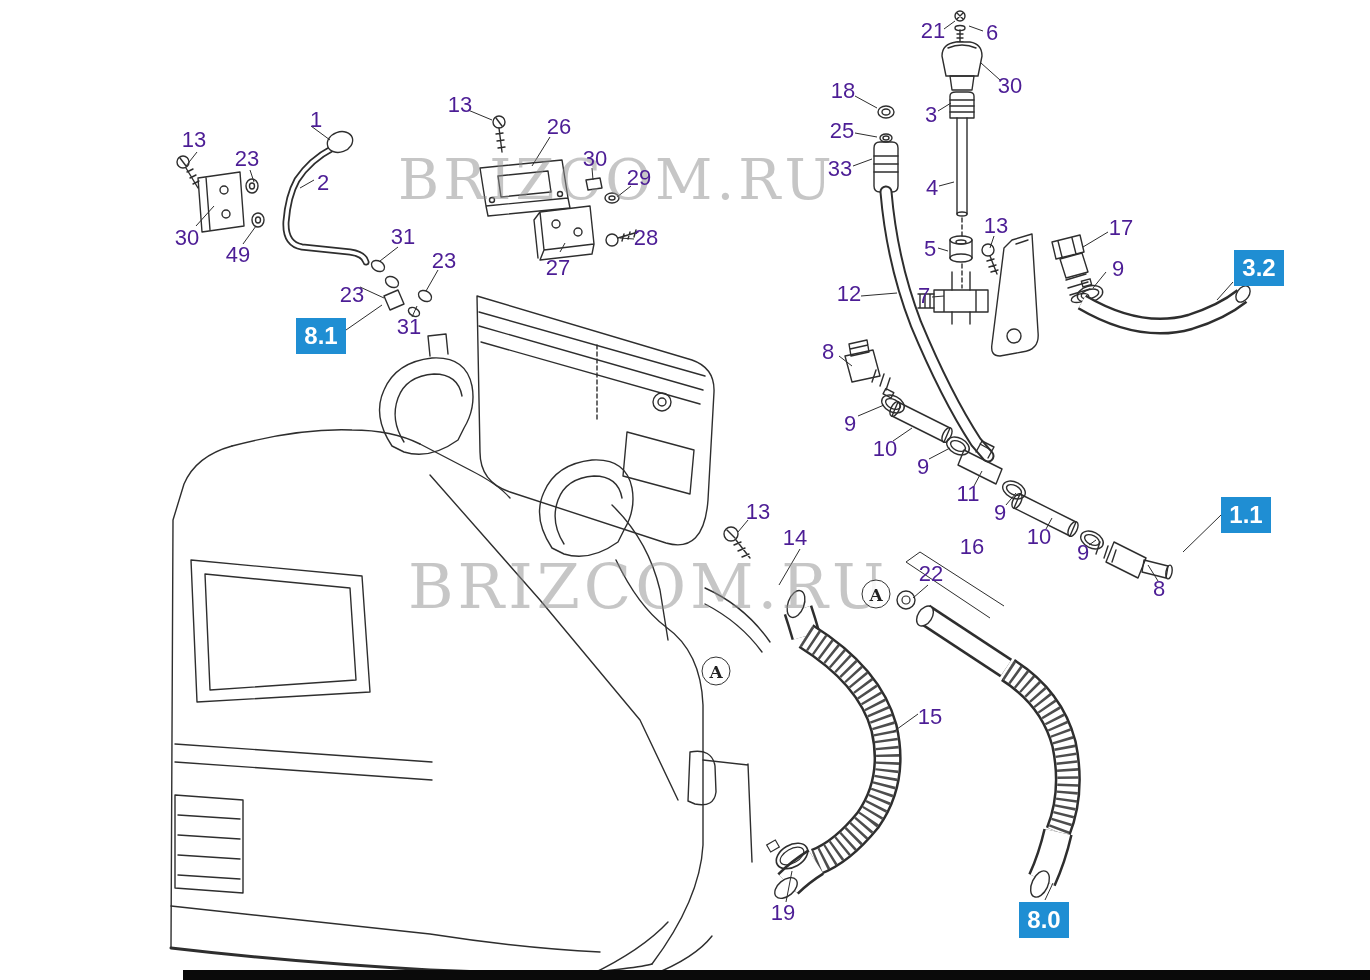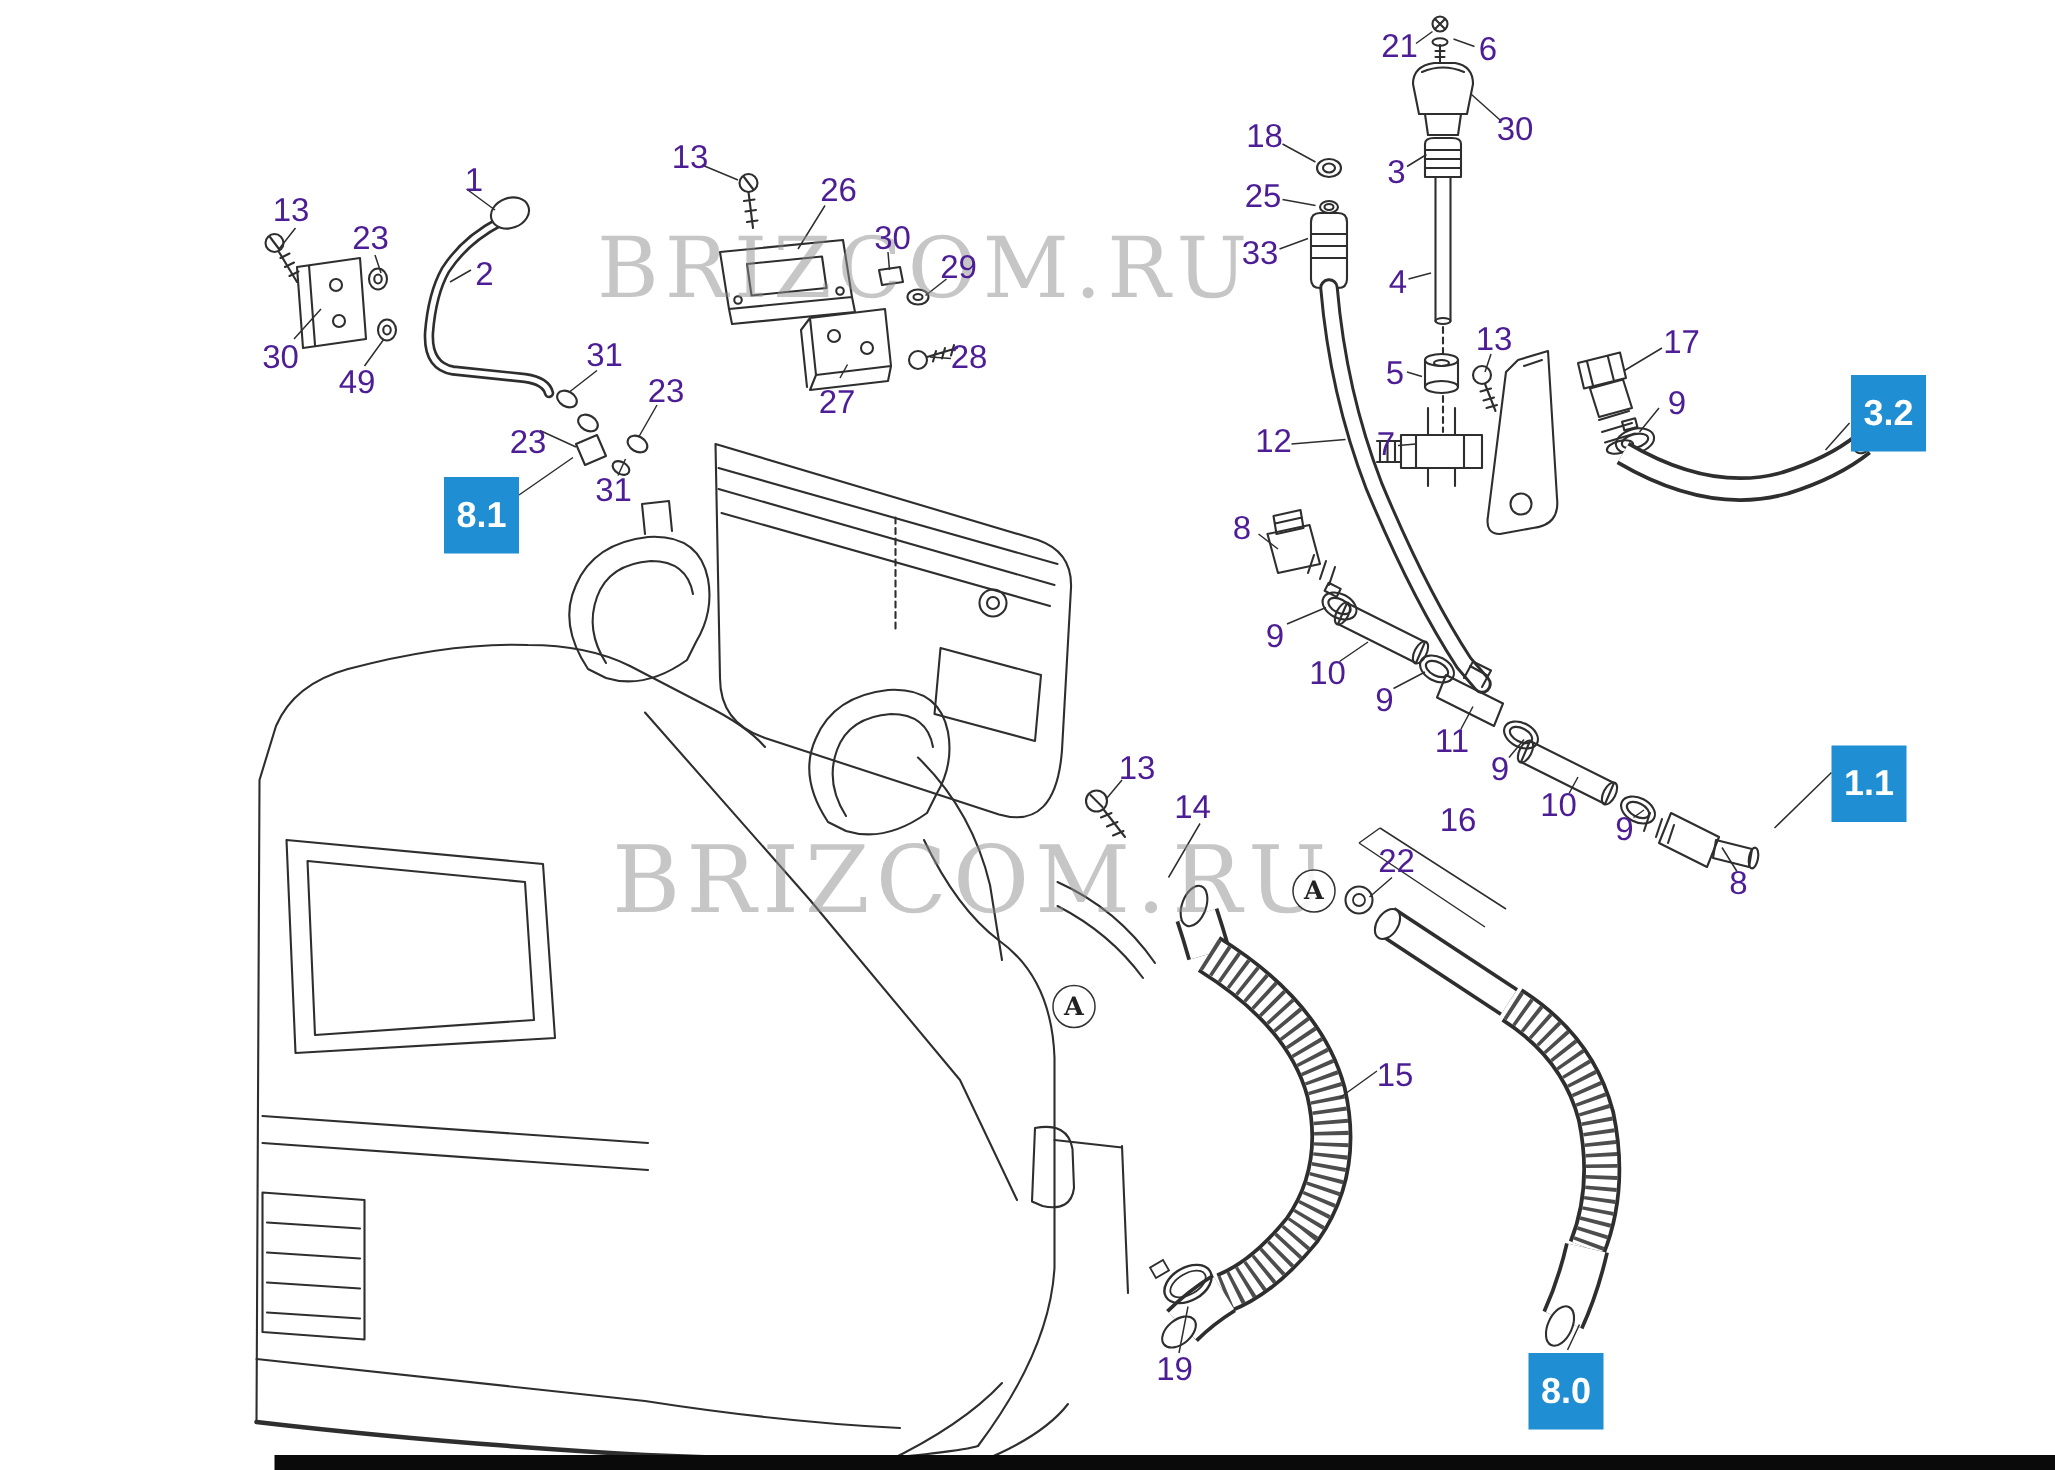--- a/index.html
+++ b/index.html
@@ -14,21 +14,21 @@
     color:#8f8f8f;opacity:.5;letter-spacing:4px;white-space:nowrap;line-height:1;
     pointer-events:none;
   }
   .wm-top{left:398px;top:152px;font-size:56px;}
   .wm-mid{left:408px;top:556px;font-size:62px;}
   .plabel{
     position:absolute;z-index:3;transform:translate(-50%,-50%);
     font-size:22px;color:#4c1d95;white-space:nowrap;
   }
   .badge{
-    position:absolute;z-index:3;min-width:50px;height:51px;
+    position:absolute;z-index:3;min-width:50px;height:36px;
     display:flex;align-items:center;justify-content:center;
     background:#1f8ed3;color:#ffffff;font-weight:bold;font-size:24px;
     cursor:pointer;box-sizing:border-box;padding:0 8px;
   }
   .amarker{
     position:absolute;z-index:3;transform:translate(-50%,-50%);
     width:27px;height:27px;border:1.6px solid #333;border-radius:50%;
     display:flex;align-items:center;justify-content:center;
     font-family:"DejaVu Serif", serif;font-weight:bold;font-size:17px;color:#222;
     background:rgba(255,255,255,.85);

